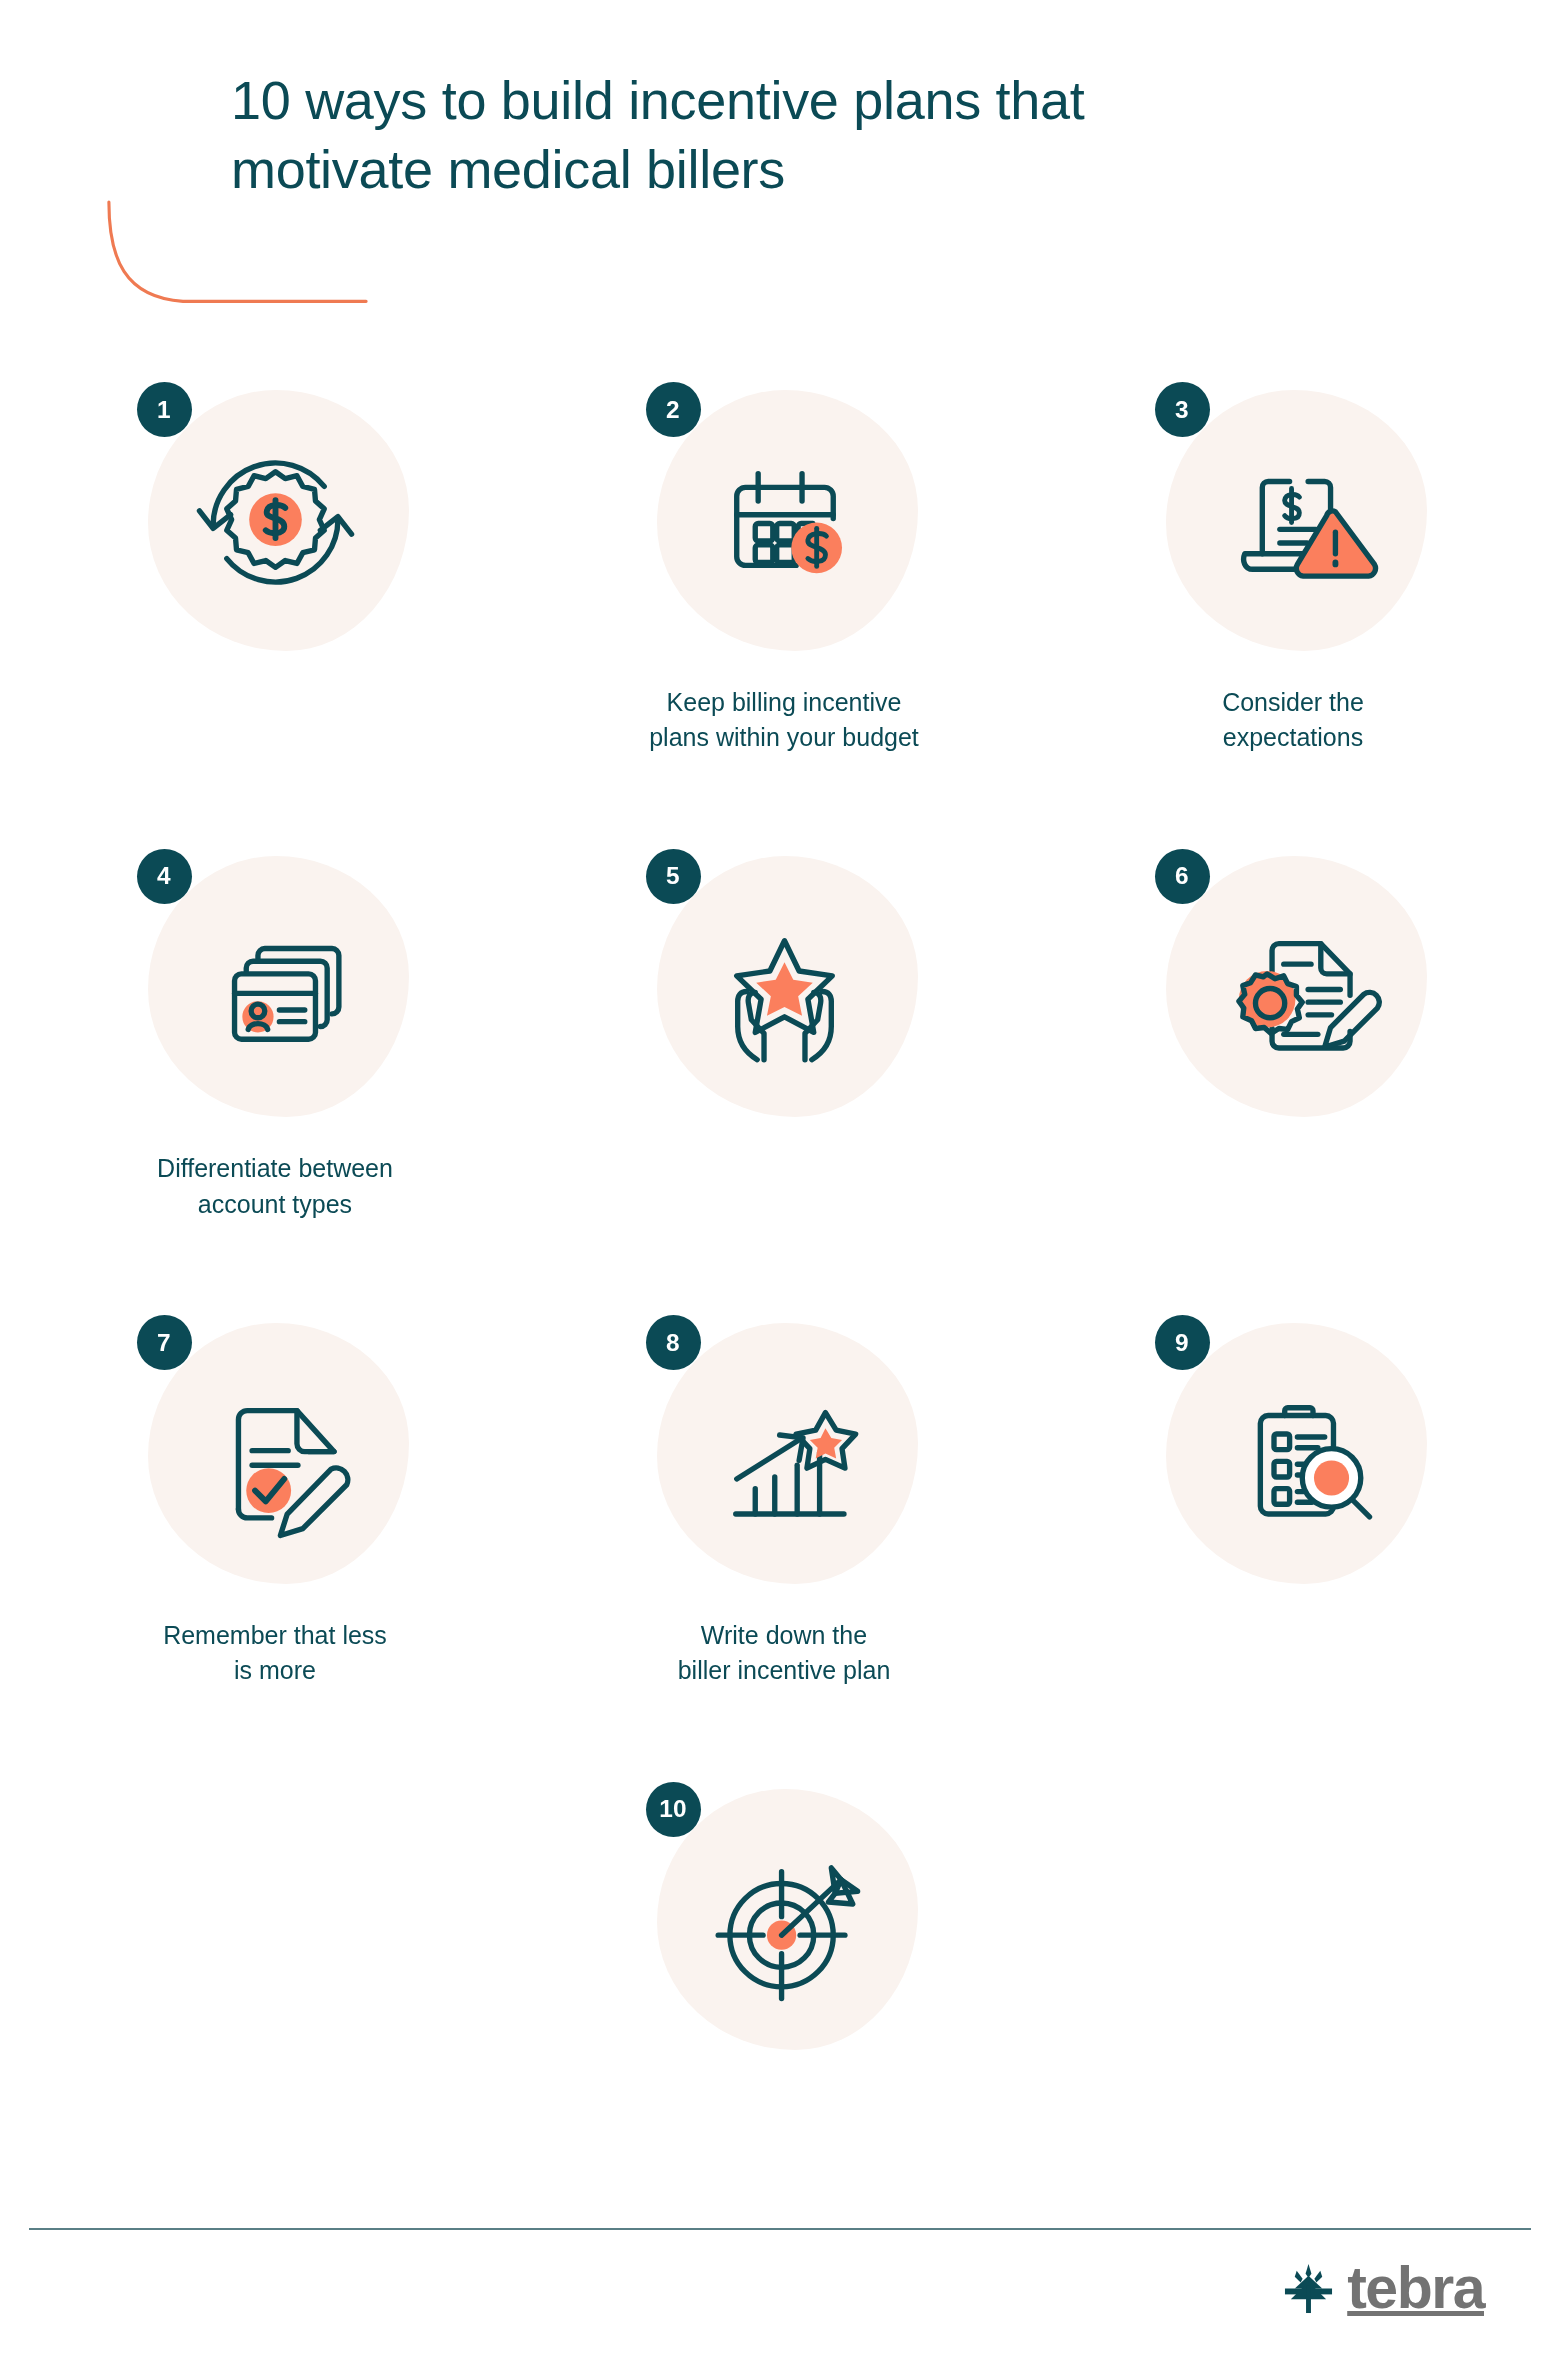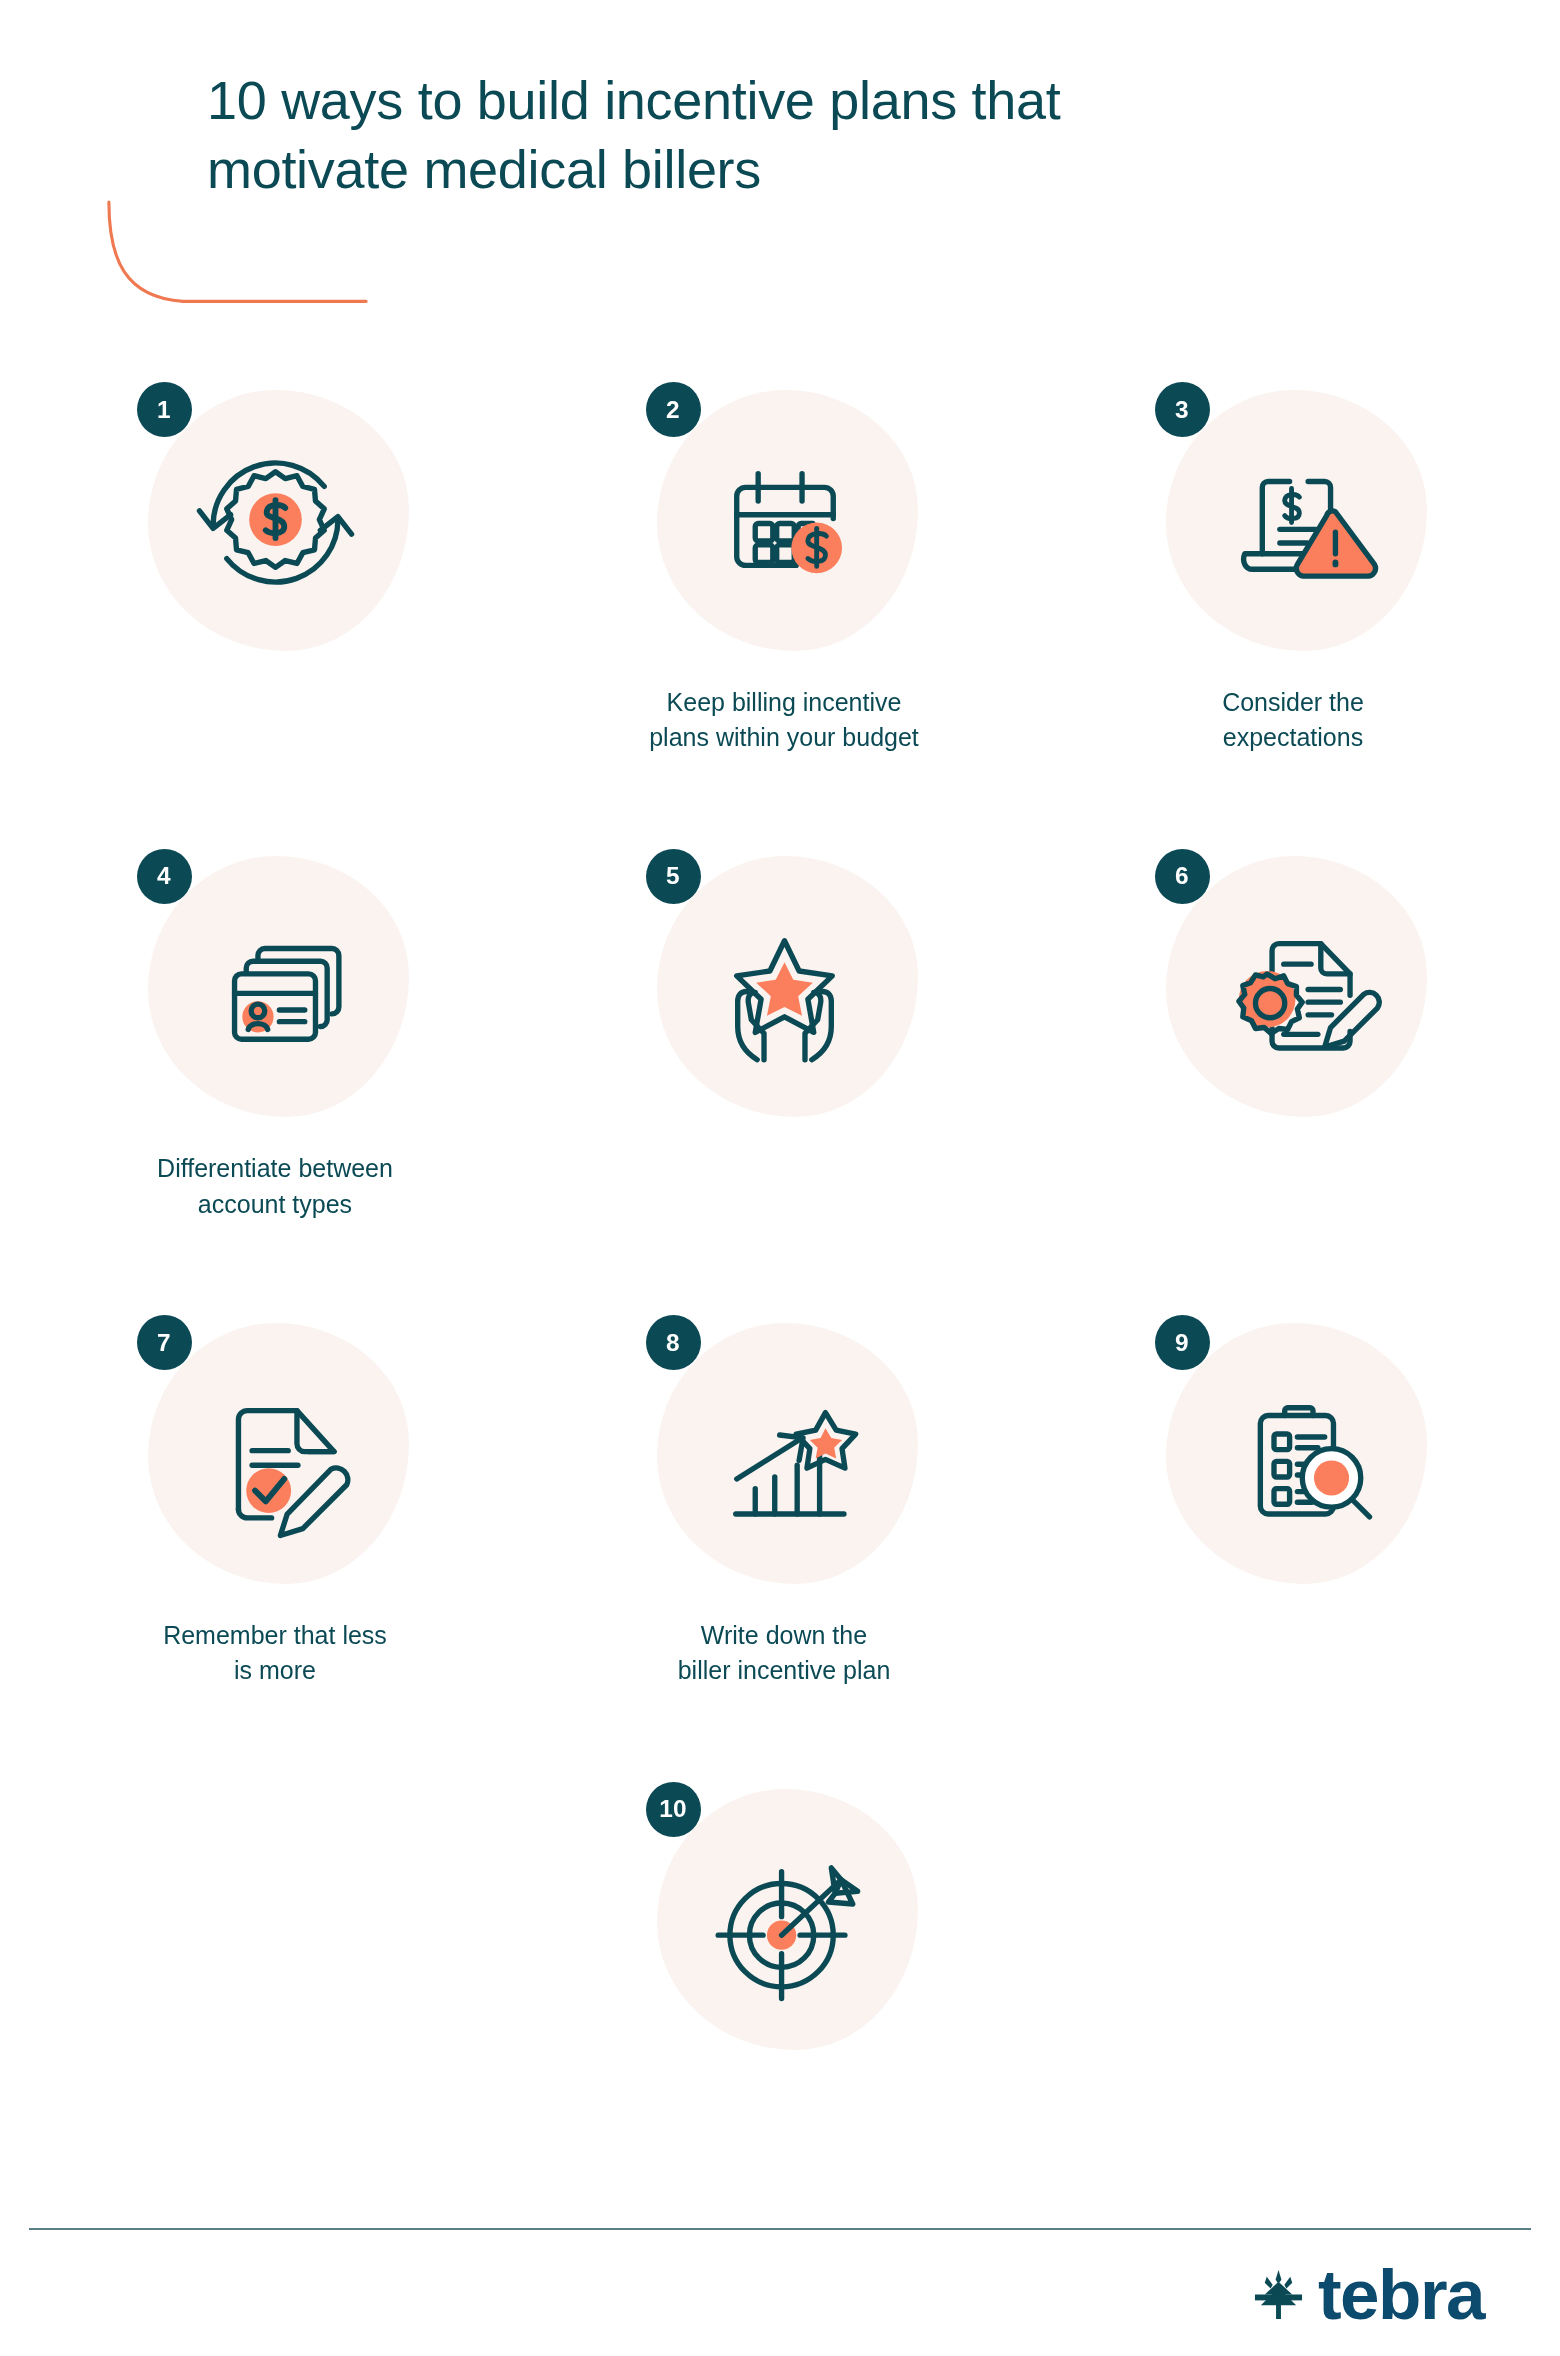--- a/index.html
+++ b/index.html
@@ -24,20 +24,21 @@
     top: 66px;
     width: 1073px;
   }
   .title {
     color: #0b4a55;
     font-size: 54px;
     line-height: 1.28;
     font-weight: 400;
     letter-spacing: -0.3px;
     white-space: pre-line;
+    margin-left: 24px;
   }
   .swoosh {
     position: absolute;
     left: 105px;
     top: 200px;
     width: 265px;
     height: 117px;
   }
 
   
@@ -125,25 +126,26 @@
   .footer-logo {
     position: absolute;
     right: 76px;
     top: 2259px;
     display: flex;
     align-items: center;
     gap: 13.7px;
   }
   .logo-mark { width: 51px; height: 53px; }
   .logo-word {
-    color: #0c4a6e;
-    font-size: 71px;
+    color: #737373;
+    font-size: 59px;
     font-weight: 700;
     letter-spacing: -1.5px;
     line-height: 1;
+    text-decoration: underline;
   }
 </style>
 </head>
 <body>
 
 <div class="page">
 
   <div class="header">
     <h1 class="title">10 ways to build incentive plans that
 motivate medical billers</h1>

